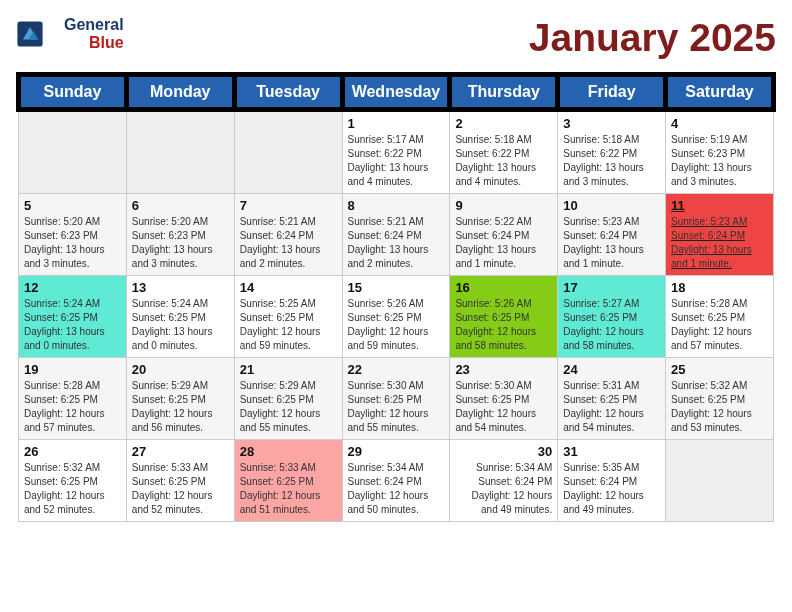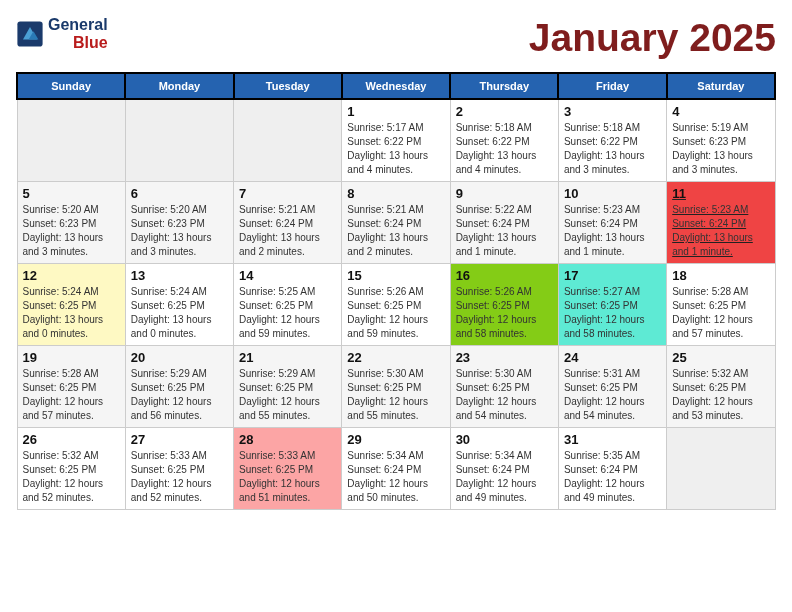--- a/index.html
+++ b/index.html
@@ -12,21 +12,21 @@
     }
     .header {
       display: flex;
       justify-content: space-between;
       align-items: flex-start;
       margin-bottom: 12px;
     }
     .logo {
       display: flex;
       align-items: center;
-      gap: 4px;
+      gap: 20px;
     }
     .logo-icon {
       width: 28px;
       height: 28px;
     }
     .title-block {
       text-align: right;
     }
     .month-title {
       font-size: 39px;
@@ -38,25 +38,25 @@
       color: #333;
     }
     .calendar {
       width: 100%;
       border-collapse: collapse;
       border: 1px solid #ccc;
     }
     .calendar th {
       background: #2563b0;
       color: #fff;
-      font-size: 11px;
+      font-size: 16px;
       font-weight: bold;
       padding: 6px 4px;
       text-align: center;
-      border: 2px solid #000000;
+      border: 5px solid #000000;
     }
     .calendar td {
       vertical-align: top;
       border: 1px solid #ccc;
       padding: 4px 5px;
       width: calc(100% / 7);
       min-height: 80px;
       font-size: 10.5px;
       color: #222;
       background: #fff;
@@ -186,21 +186,21 @@
 Daylight: 13 hours and 1 minute.</div>
         </td>
         <td style="background: #ef4444; text-decoration: underline;">
           <div class="day-num">11</div>
           <div class="day-info" style="white-space: pre-line;">Sunrise: 5:23 AM
 Sunset: 6:24 PM
 Daylight: 13 hours and 1 minute.</div>
         </td>
       </tr>
       <tr>
-        <td style="background: #fef9c3;">
+        <td style="background: #5eead4;">
           <div class="day-num">12</div>
           <div class="day-info" style="white-space: pre-line;">Sunrise: 5:24 AM
 Sunset: 6:25 PM
 Daylight: 13 hours and 0 minutes.</div>
         </td>
         <td style="background: rgb(255, 255, 255);">
           <div class="day-num">13</div>
           <div class="day-info" style="white-space: pre-line;">Sunrise: 5:24 AM
 Sunset: 6:25 PM
 Daylight: 13 hours and 0 minutes.</div>
@@ -298,21 +298,21 @@
           <div class="day-info" style="white-space: pre-line;">Sunrise: 5:33 AM
 Sunset: 6:25 PM
 Daylight: 12 hours and 51 minutes.</div>
         </td>
         <td style="background: rgb(255, 255, 255);">
           <div class="day-num">29</div>
           <div class="day-info" style="white-space: pre-line;">Sunrise: 5:34 AM
 Sunset: 6:24 PM
 Daylight: 12 hours and 50 minutes.</div>
         </td>
-        <td style="background: rgb(255, 255, 255);">
+        <td style="background: rgb(255, 255, 255); text-align: right;">
           <div class="day-num">30</div>
           <div class="day-info" style="white-space: pre-line;">Sunrise: 5:34 AM
 Sunset: 6:24 PM
 Daylight: 12 hours and 49 minutes.</div>
         </td>
         <td style="background: rgb(255, 255, 255);">
           <div class="day-num">31</div>
           <div class="day-info" style="white-space: pre-line;">Sunrise: 5:35 AM
 Sunset: 6:24 PM
 Daylight: 12 hours and 49 minutes.</div>

